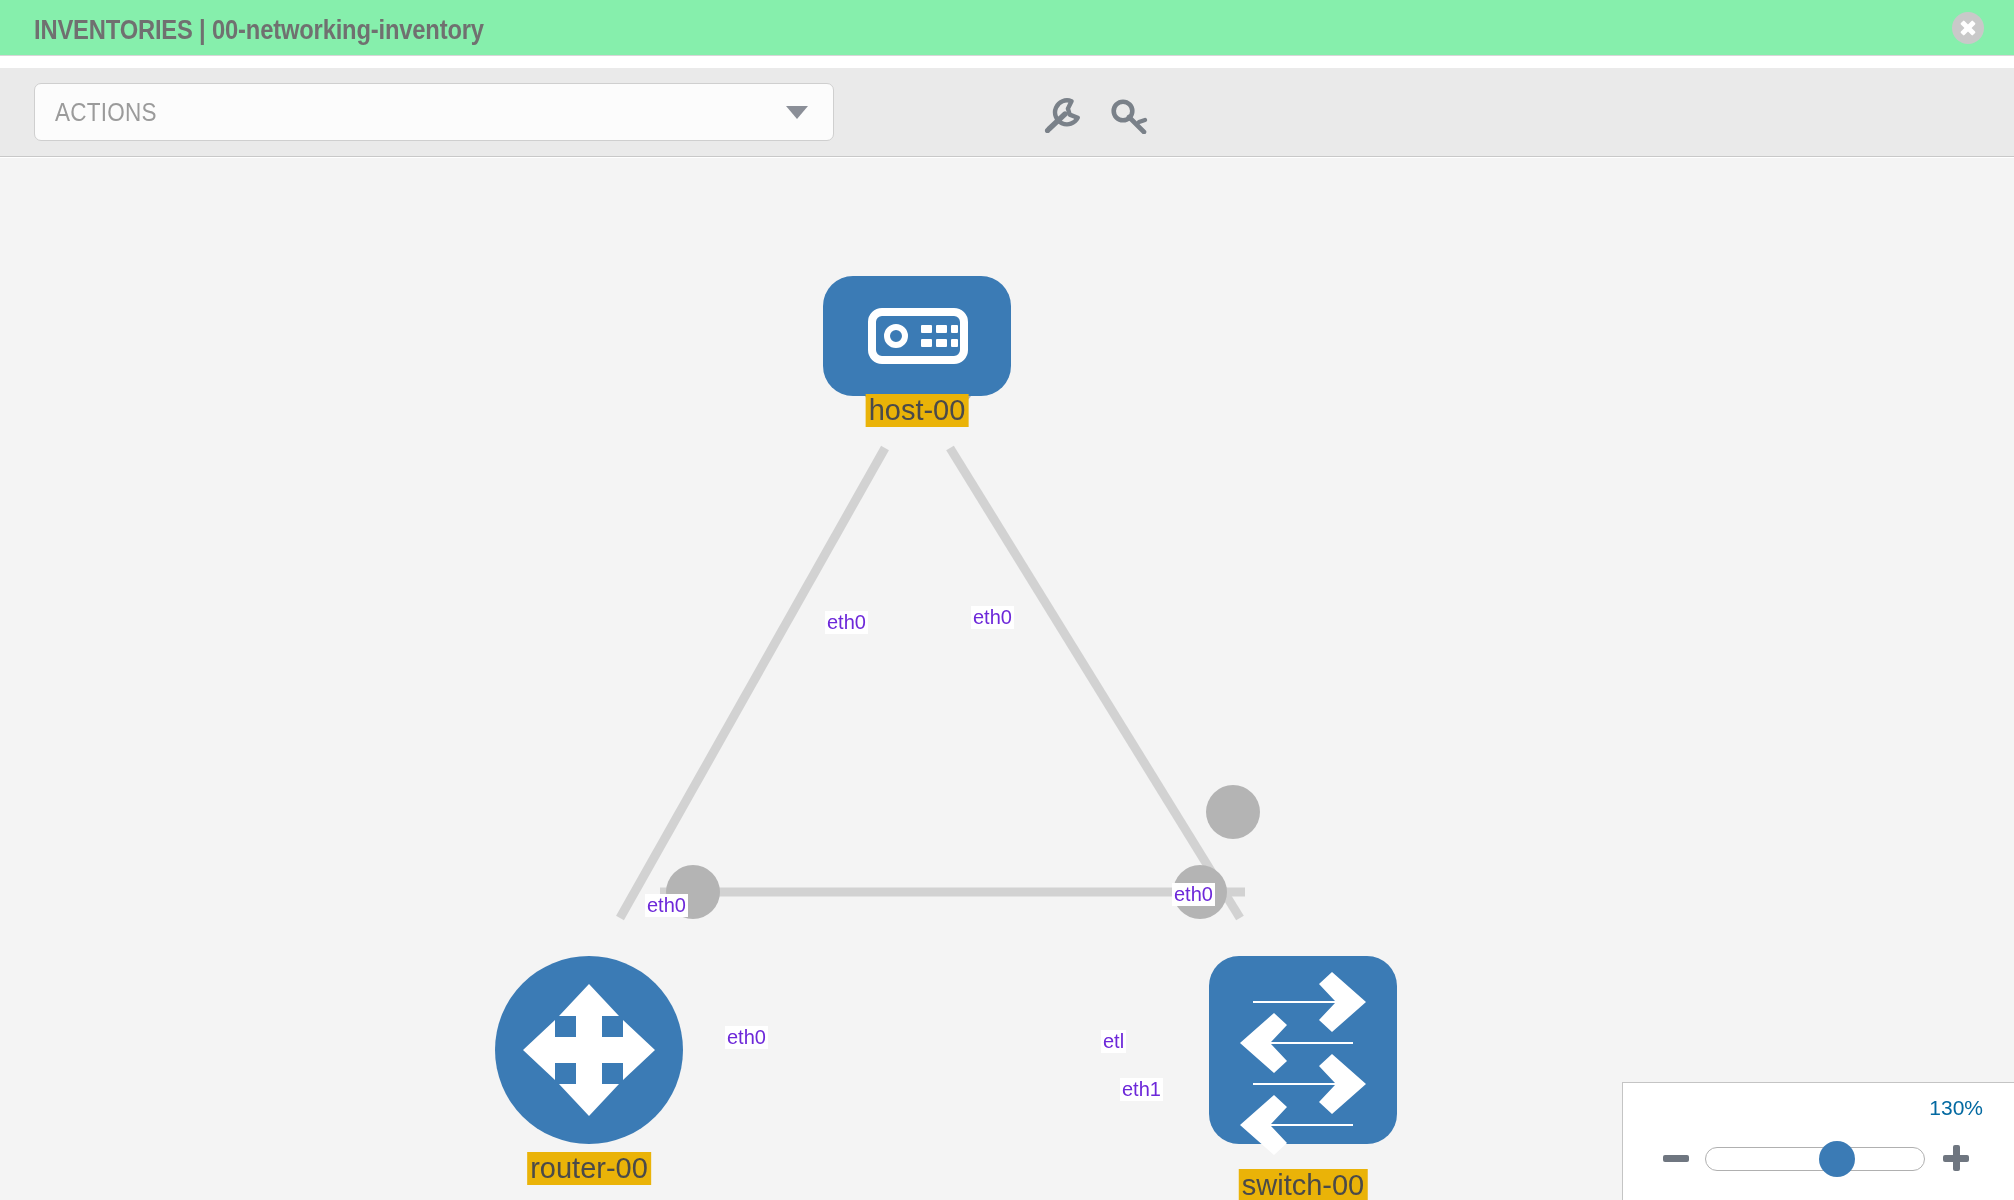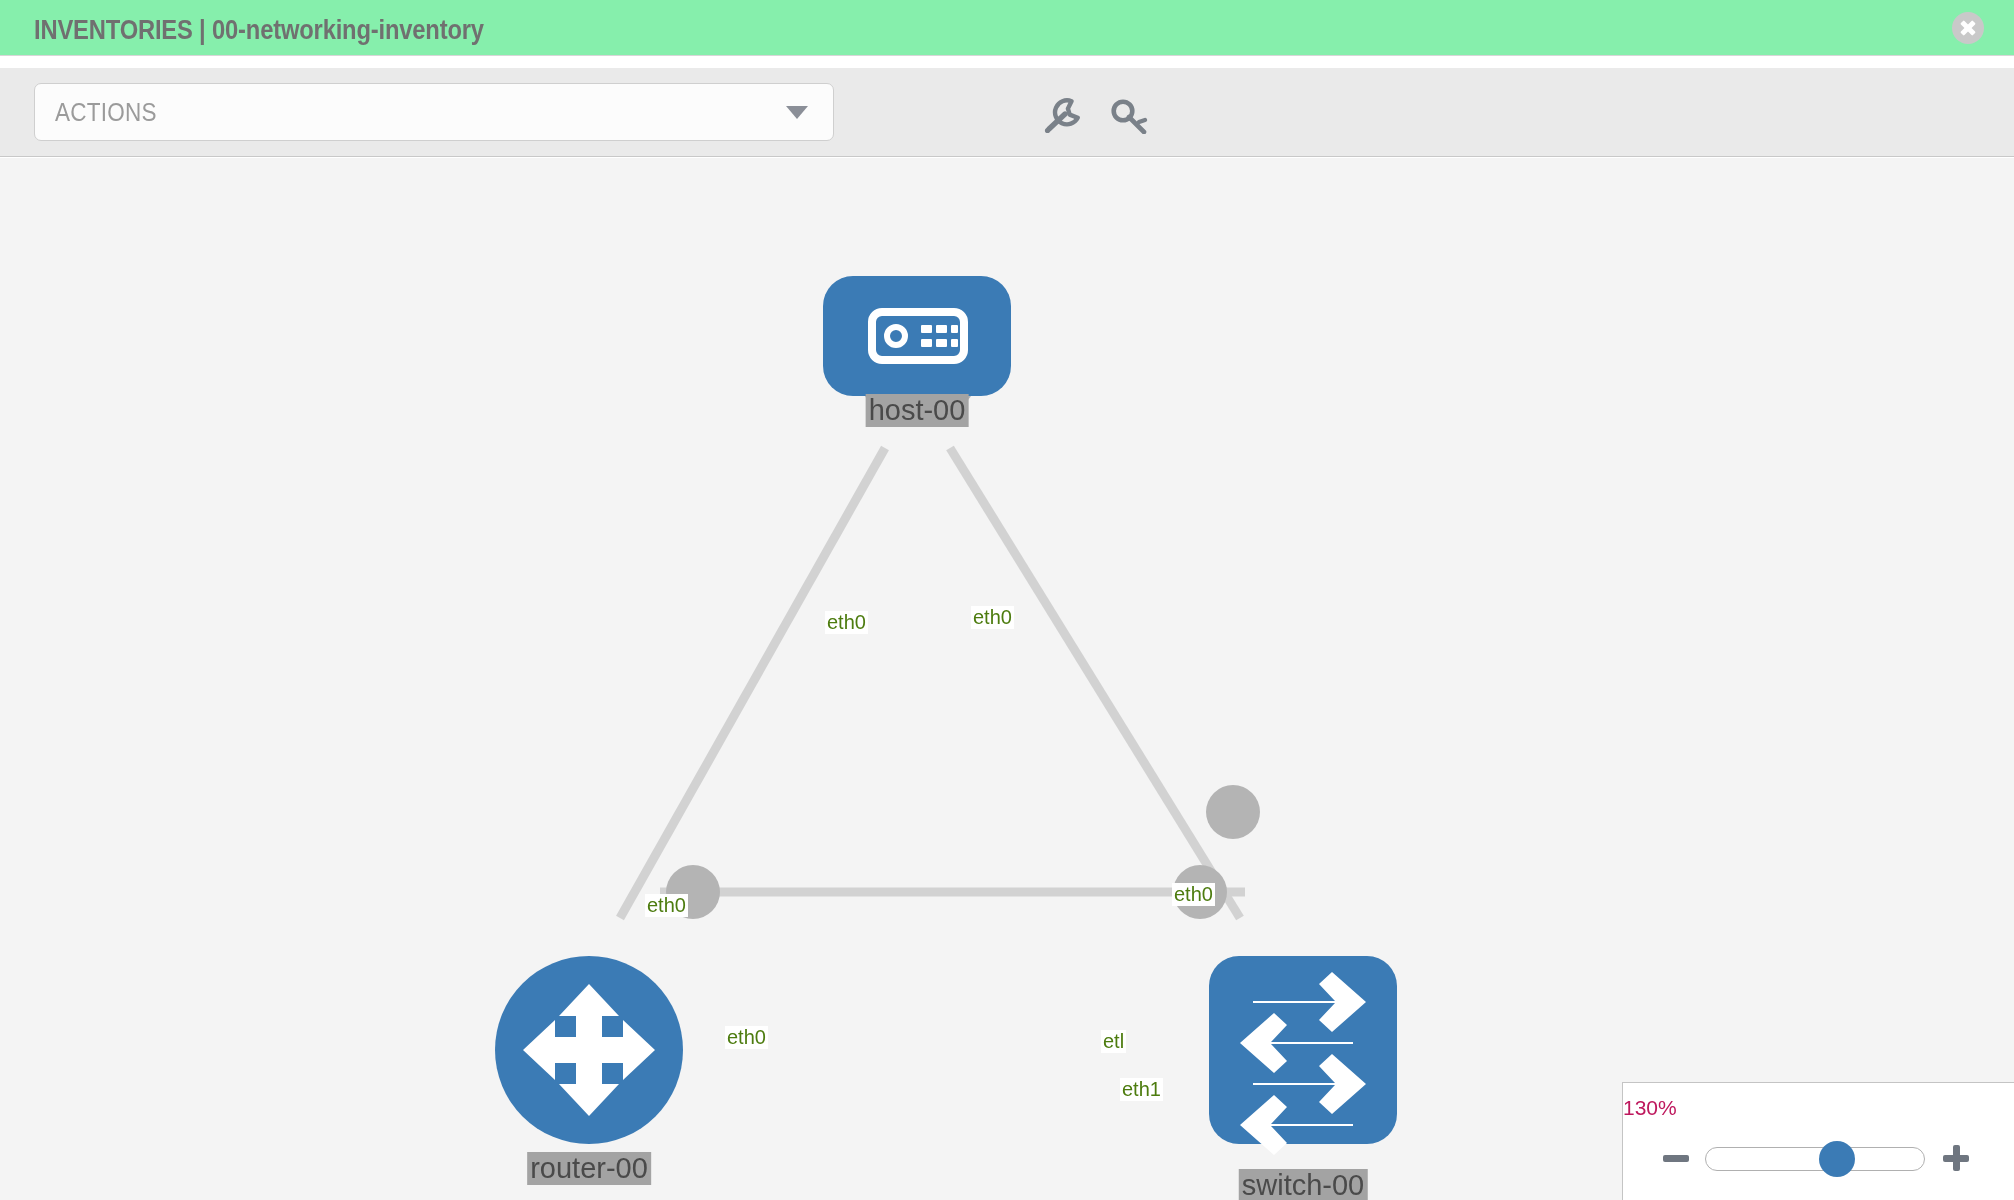--- a/index.html
+++ b/index.html
@@ -107,45 +107,45 @@
     width: 2014px; height: 1042px;
     background: #f4f4f4;
     overflow: hidden;
   }
   .graph-svg { position: absolute; left: 0; top: 0; }
 
   
   .node-label {
     position: absolute;
     font-size: 29px; color: #4a4a4a;
-    background: #a3a3a3;
+    background: #eab308;
     white-space: nowrap;
     padding: 0 3px;
     transform: translateX(-50%);
   }
   .edge-label {
     position: absolute;
-    font-size: 20px; color: #4d7c0f;
+    font-size: 20px; color: #6d28d9;
     background: #ffffff;
     white-space: nowrap;
     padding: 0 2px;
   }
 
   
   .zoom-panel {
     position: absolute; left: 1622px; top: 1082px;
     width: 392px; height: 118px;
     background: #ffffff;
     border: 1px solid #c4c4c4;
     border-right: none; border-bottom: none;
   }
   .zoom-pct {
     position: absolute; left: 0; top: 13px; width: 360px;
-    text-align: left;
-    font-size: 21px; color: #be185d;
+    text-align: right;
+    font-size: 21px; color: #0369a1;
   }
   .zoom-minus, .zoom-plus {
     position: absolute; top: 62px;
     cursor: pointer;
   }
   .zoom-minus { left: 40px; width: 26px; height: 26px; }
   .zoom-plus  { left: 320px; width: 26px; height: 26px; }
   .zoom-minus .h, .zoom-plus .h {
     position: absolute; left: 0; top: 10px;
     width: 26px; height: 7px; background: #6f7680; border-radius: 2px;

